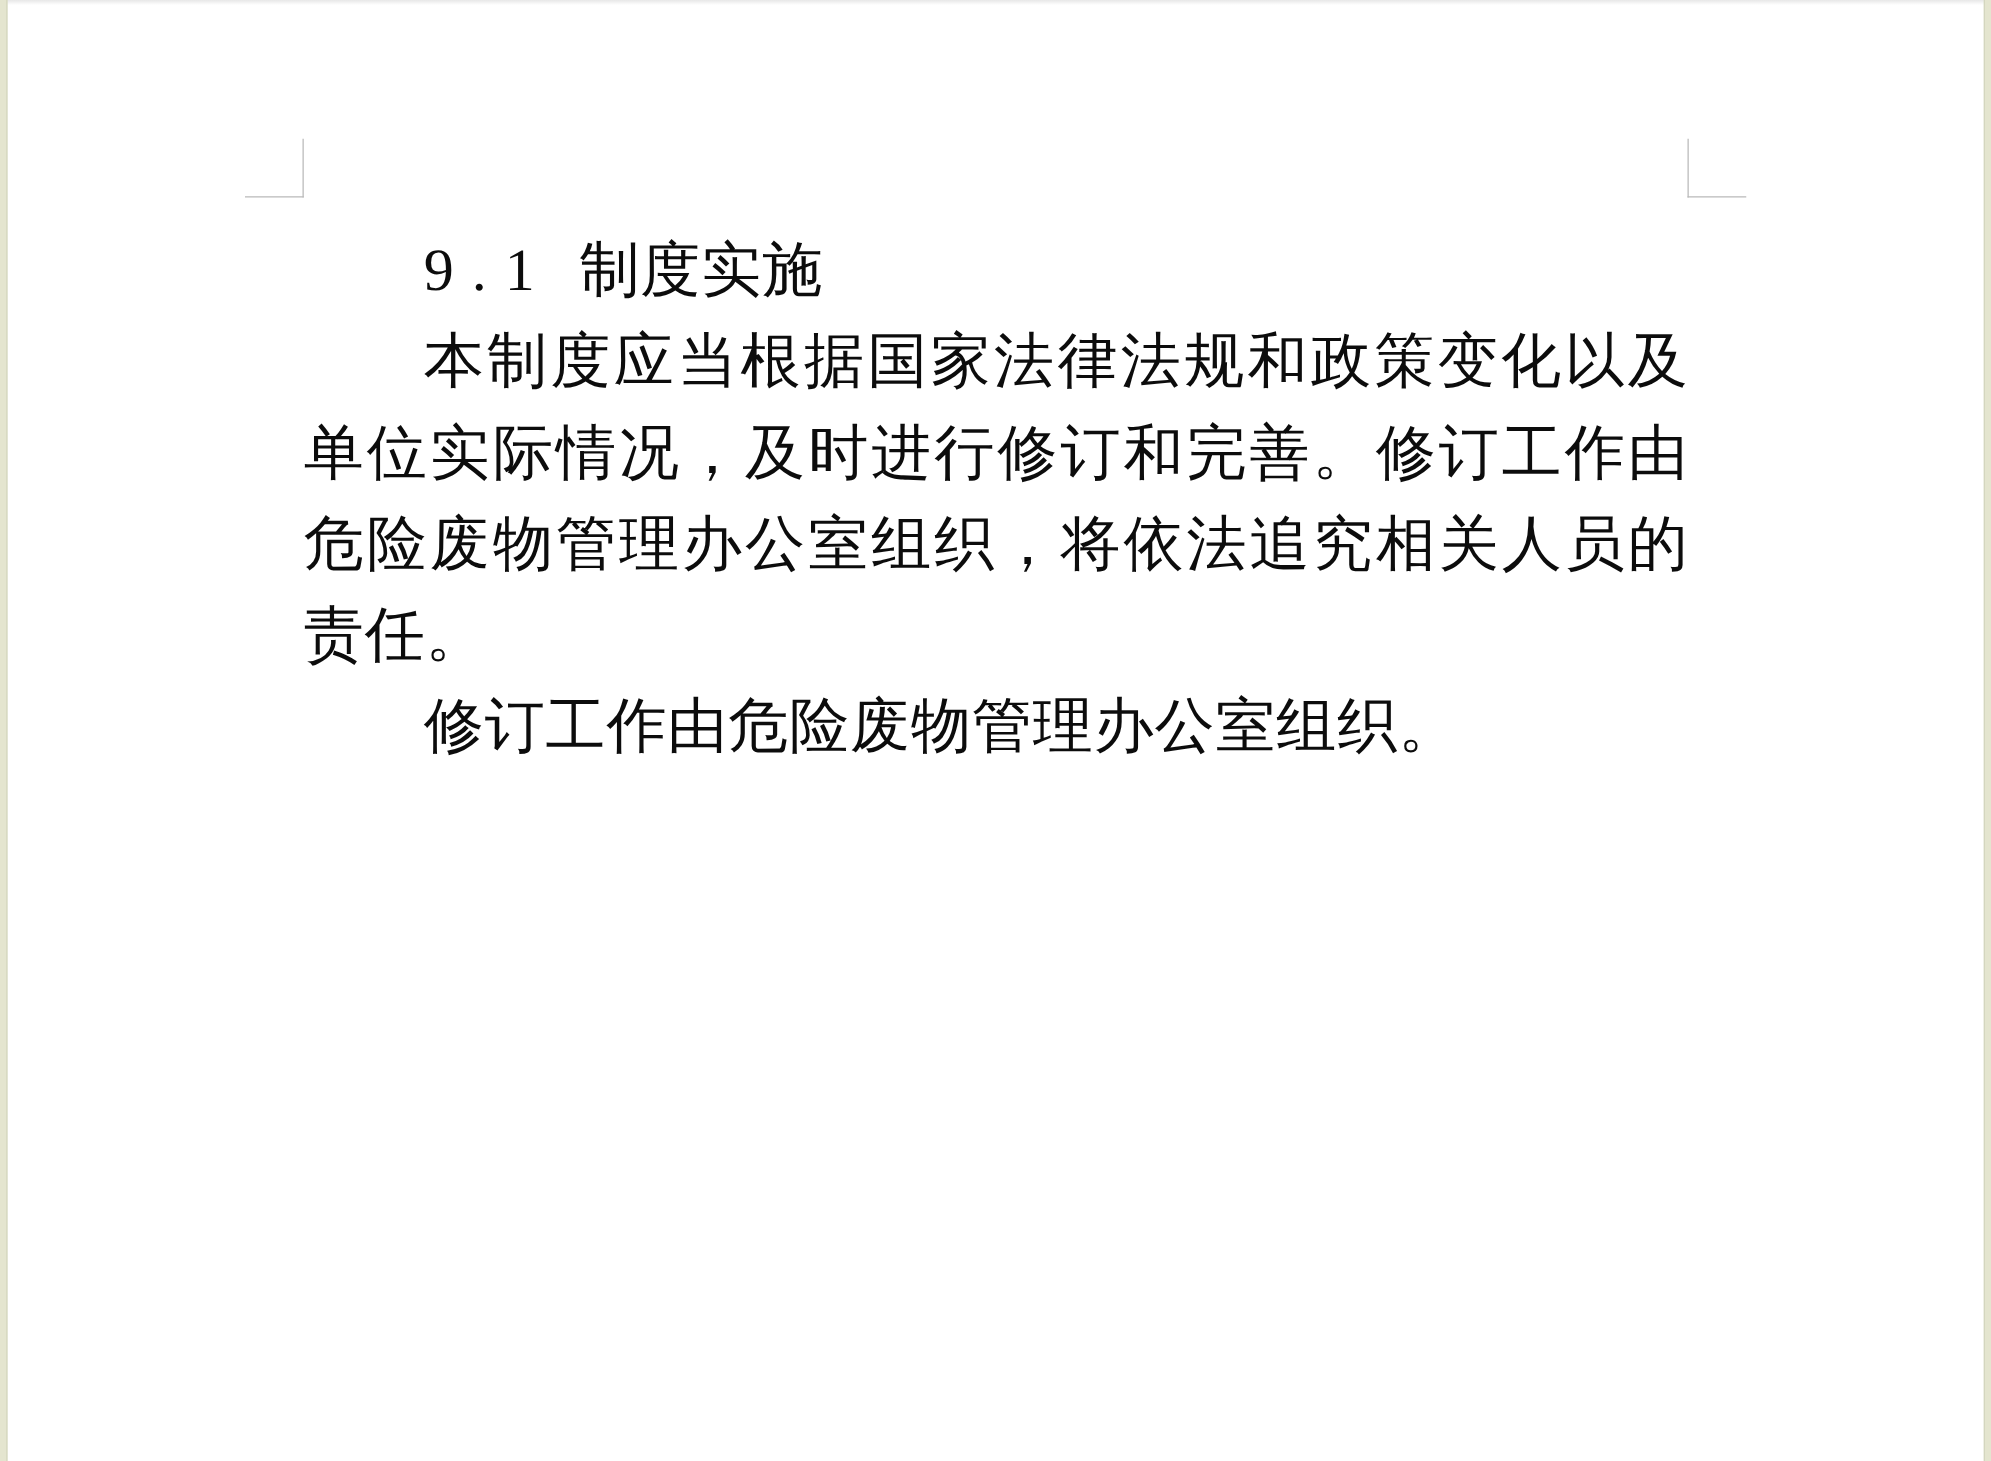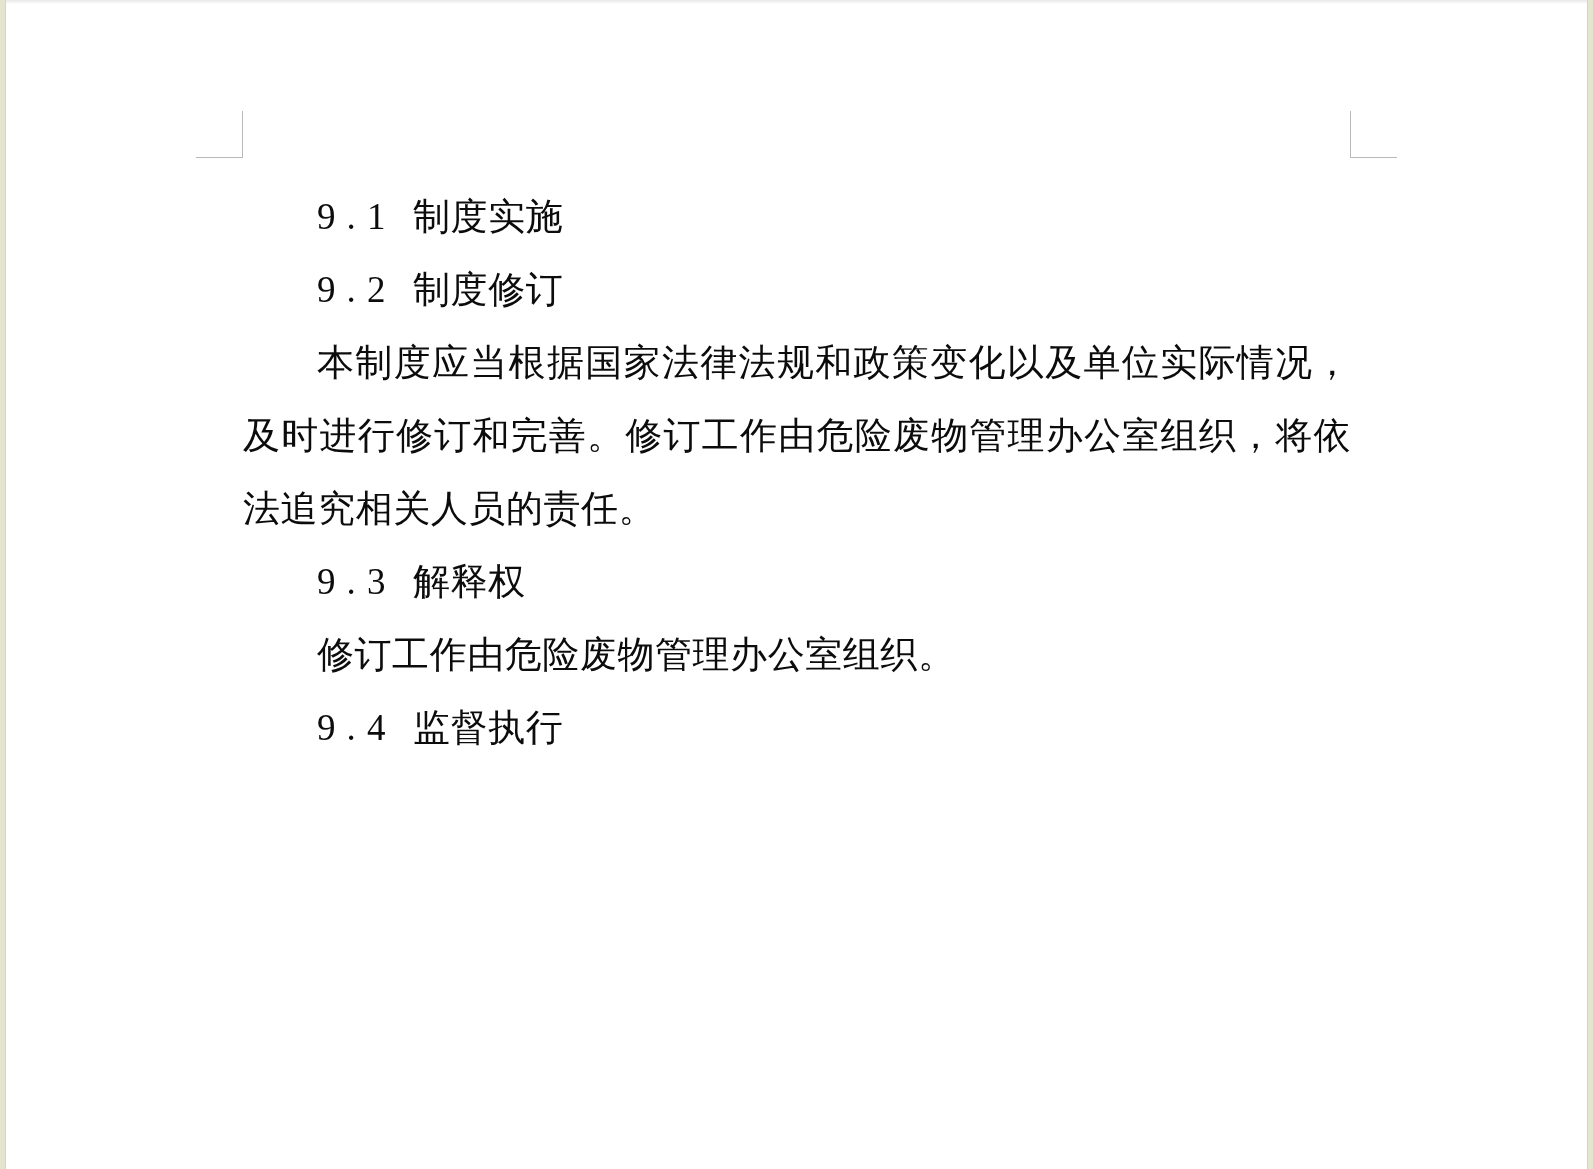--- a/index.html
+++ b/index.html
@@ -37,21 +37,21 @@
   .crop.tl-h { left: 196px;  top: 157px; width: 47px; height: 1px; }
   .crop.tr-v { left: 1350px; top: 111px; width: 1px;  height: 47px; }
   .crop.tr-h { left: 1350px; top: 157px; width: 47px; height: 1px; }
 
   
   .doc-text {
     position: absolute;
     left: 243px;
     top: 180px;
     width: 1108px;
-    font-size: 37px;
+    font-size: 48px;
     line-height: 73px;
     color: #0c0c0c;
     text-align: justify;
     word-break: break-all;
     letter-spacing: 0.015em;
   }
   .doc-text p {
     margin: 0;
     padding: 0;
     text-indent: 2em;
@@ -76,33 +76,21 @@
 <div class="crop tr-h"></div>
 
 <div class="doc-text">
 
   <p class="heading">
     <span class="num">9.1</span>
     <span class="title">制度实施</span>
   </p>
 
 
-  <p class="heading">
-    <span class="num">9.2</span>
-    <span class="title">制度修订</span>
-  </p>
 
   <p class="para">本制度应当根据国家法律法规和政策变化以及单位实际情况，及时进行修订和完善。修订工作由危险废物管理办公室组织，将依法追究相关人员的责任。</p>
 
-  <p class="heading">
-    <span class="num">9.3</span>
-    <span class="title">解释权</span>
-  </p>
 
   <p class="para">修订工作由危险废物管理办公室组织。</p>
 
-  <p class="heading">
-    <span class="num">9.4</span>
-    <span class="title">监督执行</span>
-  </p>
 
 
 </div>
 
 </body></html>

